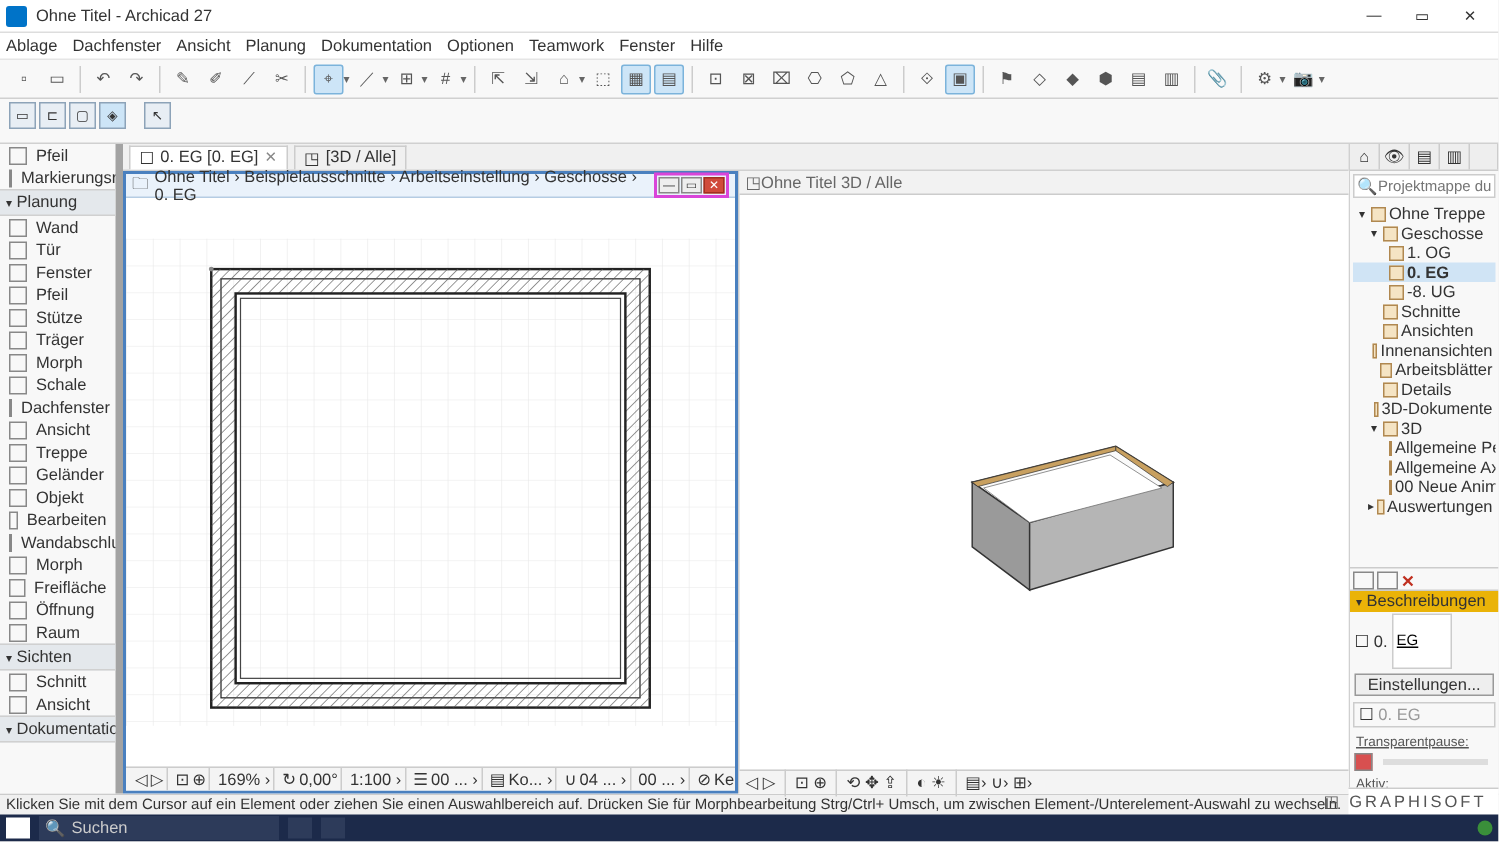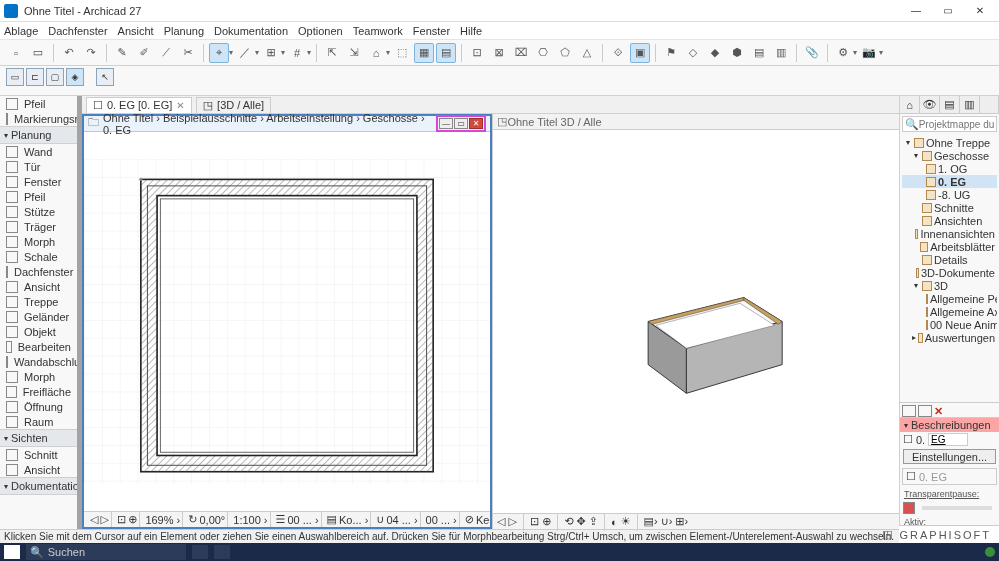--- a/index.html
+++ b/index.html
@@ -47,27 +47,27 @@
 .navigator { width: 100px; background: #f8f8f8; border-left: 1px solid #d0d0d0; display: flex; flex-direction: column; font-size: 10px; }
 .nav-tabs { height: 18px; display: flex; border-bottom: 1px solid #ccc; background:#eee;}
 .nav-tabs div { width: 20px; display: flex; align-items: center; justify-content: center; border-right: 1px solid #ccc; }
 .nav-search { height: 16px; border: 1px solid #ccc; margin: 2px; display: flex; align-items: center; padding: 0 2px; background: #fff; }
 .nav-search input { border: none; outline: none; width: 100%; font-size: 10px; }
 .nav-tree { flex: 1; overflow: hidden; padding: 2px; }
 .tree-item { display: flex; align-items: center; gap: 2px; padding: 0 2px; height: 13px; white-space: nowrap; overflow: hidden; }
 .tree-item.sel { background: #d0e4f5; font-weight: bold; }
 .tree-item .tw { width: 8px; font-size: 8px; text-align: center; }
 .tree-item .fi { width: 10px; height: 10px; border: 1px solid #b08850; background: #f5e4c4; display:inline-block;}
-.nav-sec { background: #fca5a5; padding: 1px 4px; display: flex; align-items: center; gap: 3px; text-align: right; }
+.nav-sec { background: #eab308; padding: 1px 4px; display: flex; align-items: center; gap: 3px; text-align: right; }
 .nav-sec::before { content: "▾"; font-size: 8px; }
 .nav-actions { height: 16px; display: flex; gap: 2px; padding: 2px; border-top:1px solid #ccc; border-bottom:1px solid #ccc;}
 .nav-actions .a { width: 14px; height: 12px; border: 1px solid #888; }
 .nav-actions .x { color: #c03020; border:none; font-weight:bold;}
 .prop-row { display: flex; align-items: center; padding: 1px 3px; gap: 3px; }
-.prop-row input { width: 40px; font-size: 10px; border: 1px solid #ccc; padding: 0 2px; text-decoration: underline; }
+.prop-row input { width: 40px; font-size: 10px; border: 1px solid #ccc; padding: 12px 2px; text-decoration: underline; }
 .prop-btn { border: 1px solid #999; background: #eee; text-align: center; padding: 1px 0; margin: 2px 3px; height:15px; line-height:13px;}
 .transp { padding: 2px 4px; font-size: 9px; color: #555; text-decoration: underline; }
 .swatch { width: 12px; height: 12px; background: #d85050; display: inline-block; border: 1px solid #888; }
 .statusbar { height: 14px; background: #f0f0f0; border-top: 1px solid #ccc; font-size: 10px; padding: 0 4px; line-height: 14px; white-space: nowrap; overflow: hidden; }
 .taskbar { height: 18px; background: #1c2a4a; display: flex; align-items: center; gap: 6px; padding: 0 4px; color: #fff; position:relative;}
 .taskbar .start { width: 16px; height: 14px; background: #fff; }
 .taskbar .search { background: #2d3b5a; height: 16px; width: 160px; display: flex; align-items: center; gap: 4px; padding: 0 4px; color: #ccc; }
 .taskbar .green-dot { position:absolute; right:4px; top:4px; width:10px; height:10px; background:#3a8f3a; border-radius:50%; }
 .brand { height: 18px; background: #fff; border-top: 1px solid #ccc; display: flex; align-items: center; justify-content: flex-end; padding: 0 8px; font-size: 10px; letter-spacing: 2px; color: #555; position:absolute; bottom:18px; right:0; width:100px;}
 </style>

